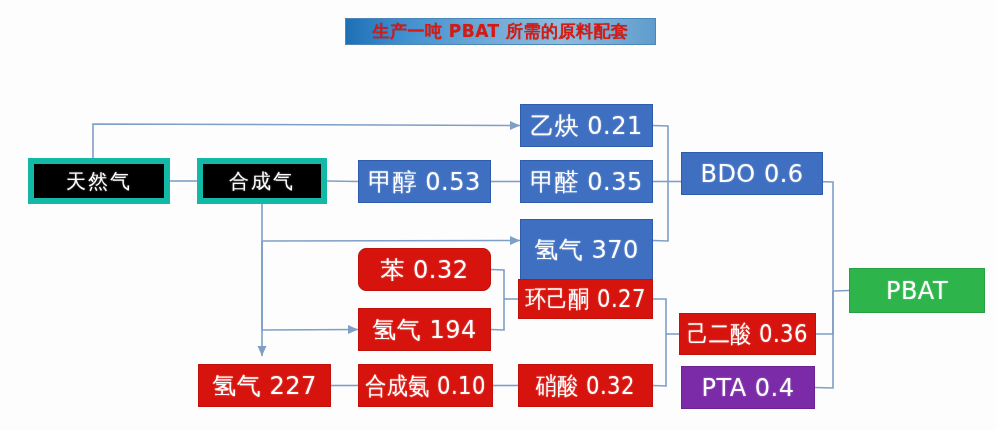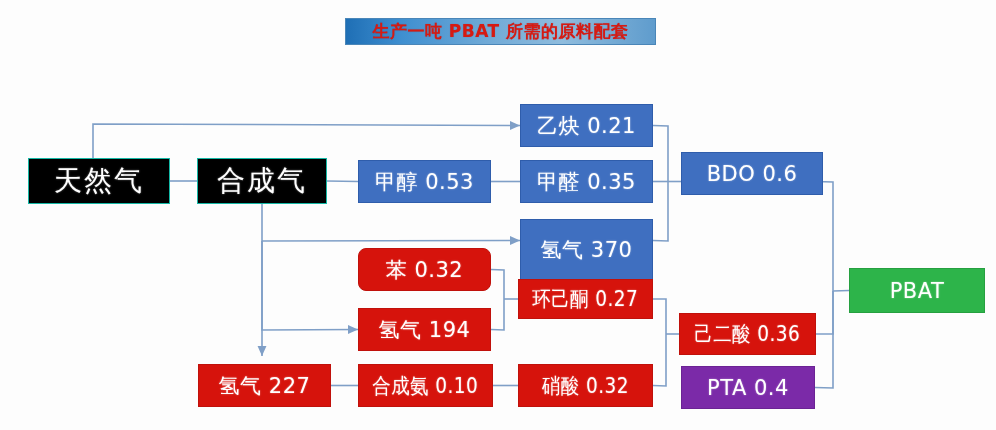--- a/index.html
+++ b/index.html
@@ -43,29 +43,29 @@
     width: 996px;
     height: 430px;
   }
   .node {
     position: absolute;
     display: flex;
     align-items: center;
     justify-content: center;
     box-sizing: border-box;
     color: #ffffff;
-    font-size: 21px;
+    font-size: 24px;
     white-space: nowrap;
     letter-spacing: 0.5px;
     text-shadow: 0 0 2px rgba(255,255,255,0.45);
   }
   .node.black {
     background: #000000;
-    border: 1px solid #14b8a6;
-    font-size: 28px;
+    border: 6px solid #14b8a6;
+    font-size: 20px;
     letter-spacing: 2px;
     align-items: center;
   }
   .node.blue {
     background: #3f6fc0;
     border: 1px solid #2f5dab;
   }
   .node.red {
     background: #d6130c;
     border: 1px solid #c0110b;

